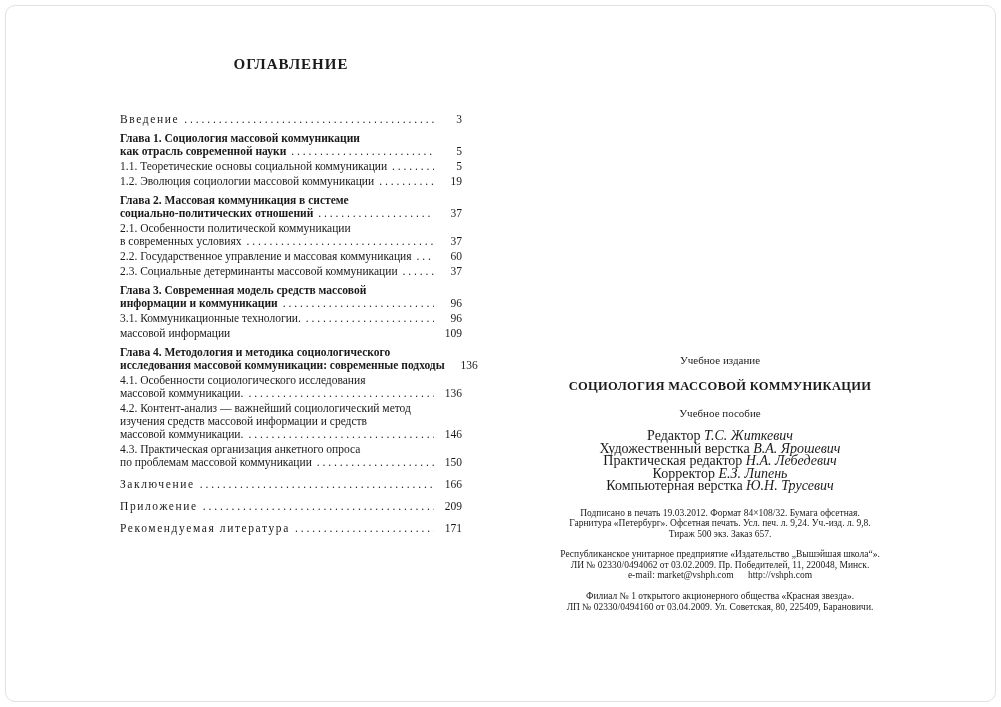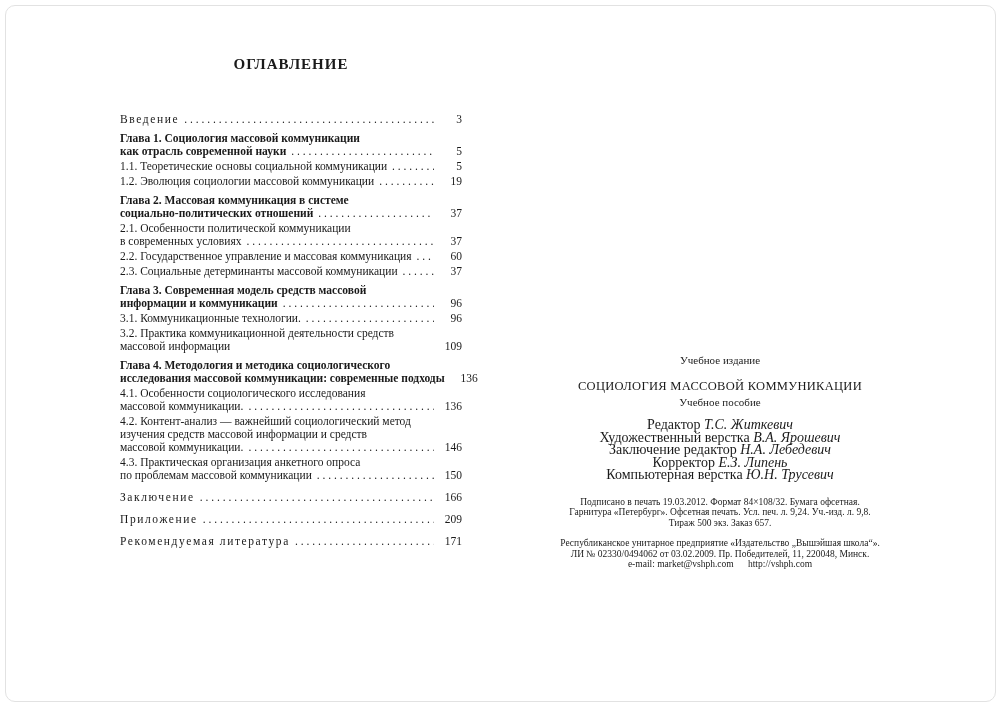--- a/index.html
+++ b/index.html
@@ -60,21 +60,21 @@
   
   .colophon {
     position: absolute;
     left: 540px; top: 354px;
     width: 360px;
     text-align: center;
   }
   .edition-type { font-size: 11px; margin-bottom: 13px; }
   .author-line  { font-size: 11.5px; margin-bottom: 13px; }
   .author-surname { font-weight: bold; }
-  .book-title { font-size: 12.5px; font-weight: normal; margin-bottom: 2px; letter-spacing: 0.3px; }
+  .book-title { font-size: 12.5px; font-weight: bold; margin-bottom: 13px; letter-spacing: 0.3px; }
   .subtitle { font-size: 11px; margin-bottom: 11px; }
   .staff-list { font-size: 14px; line-height: 12.5px; margin-bottom: 15px; }
   .staff-name { font-style: italic; }
   .imprint-paragraph { font-size: 9.5px; line-height: 10.6px; margin-bottom: 10px; }
   .imprint-line { white-space: pre-wrap; }
 </style>
 </head>
 <body>
 
 <div class="scan-frame"></div>
@@ -150,21 +150,20 @@
         </div>
       </div>
       <div class="toc-entry sub">
         <div class="toc-line last">
           <span class="toc-line-text">3.1. Коммуникационные технологии.</span>
           <span class="dots"></span>
           <span class="pg">96</span>
         </div>
       </div>
       <div class="toc-entry sub">
-        <div class="toc-line toc-line-text">3.2. Практика коммуникационной деятельности средств</div>
         <div class="toc-line last">
           <span class="toc-line-text">массовой информации</span>
           <span class="dots no-dots"></span>
           <span class="pg">109</span>
         </div>
       </div>
       <div class="toc-entry chapter">
         <div class="toc-line toc-line-text">Глава 4. Методология и методика социологического</div>
         <div class="toc-line last">
           <span class="toc-line-text">исследования массовой коммуникации: современные подходы</span>
@@ -221,29 +220,33 @@
     </div>
 </div>
 
 <div class="colophon">
   <div class="edition-type">Учебное издание</div>
   <div class="book-title">СОЦИОЛОГИЯ МАССОВОЙ КОММУНИКАЦИИ</div>
   <div class="subtitle">Учебное пособие</div>
   <div class="staff-list">
       <div class="staff-line"><span>Редактор</span> <span class="staff-name">Т.С. Житкевич</span></div>
       <div class="staff-line"><span>Художественный верстка</span> <span class="staff-name">В.А. Ярошевич</span></div>
-      <div class="staff-line"><span>Заключение редактор</span> <span class="staff-name">Н.А. Лебедевич</span></div>
+      <div class="staff-line"><span>Практическая редактор</span> <span class="staff-name">Н.А. Лебедевич</span></div>
       <div class="staff-line"><span>Корректор</span> <span class="staff-name">Е.З. Липень</span></div>
       <div class="staff-line"><span>Компьютерная верстка</span> <span class="staff-name">Ю.Н. Трусевич</span></div>
     </div>
   <div>
       <div class="imprint-paragraph">
         <div class="imprint-line">Подписано в печать 19.03.2012. Формат 84×108/32. Бумага офсетная.</div>
         <div class="imprint-line">Гарнитура «Петербург». Офсетная печать. Усл. печ. л. 9,24. Уч.-изд. л. 9,8.</div>
         <div class="imprint-line">Тираж 500 экз. Заказ 657.</div>
       </div>
       <div class="imprint-paragraph">
         <div class="imprint-line">Республиканское унитарное предприятие «Издательство „Вышэйшая школа“».</div>
         <div class="imprint-line">ЛИ № 02330/0494062 от 03.02.2009. Пр. Победителей, 11, 220048, Минск.</div>
         <div class="imprint-line">e-mail: market@vshph.com      http://vshph.com</div>
       </div>
+      <div class="imprint-paragraph">
+        <div class="imprint-line">Филиал № 1 открытого акционерного общества «Красная звезда».</div>
+        <div class="imprint-line">ЛП № 02330/0494160 от 03.04.2009. Ул. Советская, 80, 225409, Барановичи.</div>
+      </div>
     </div>
 </div>
 
 </body></html>

